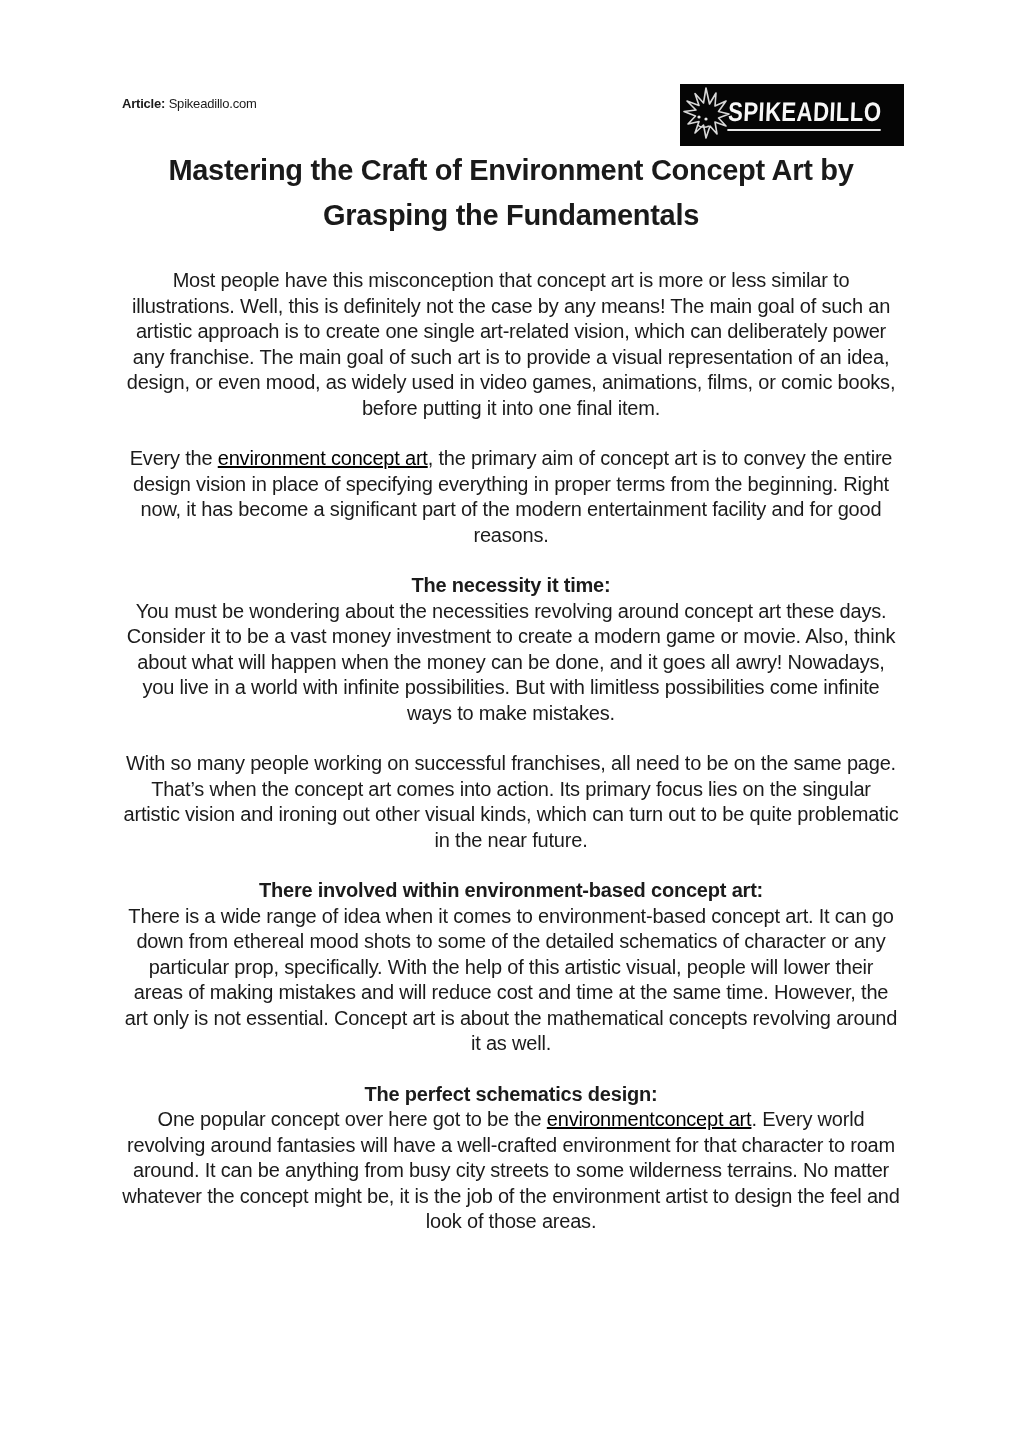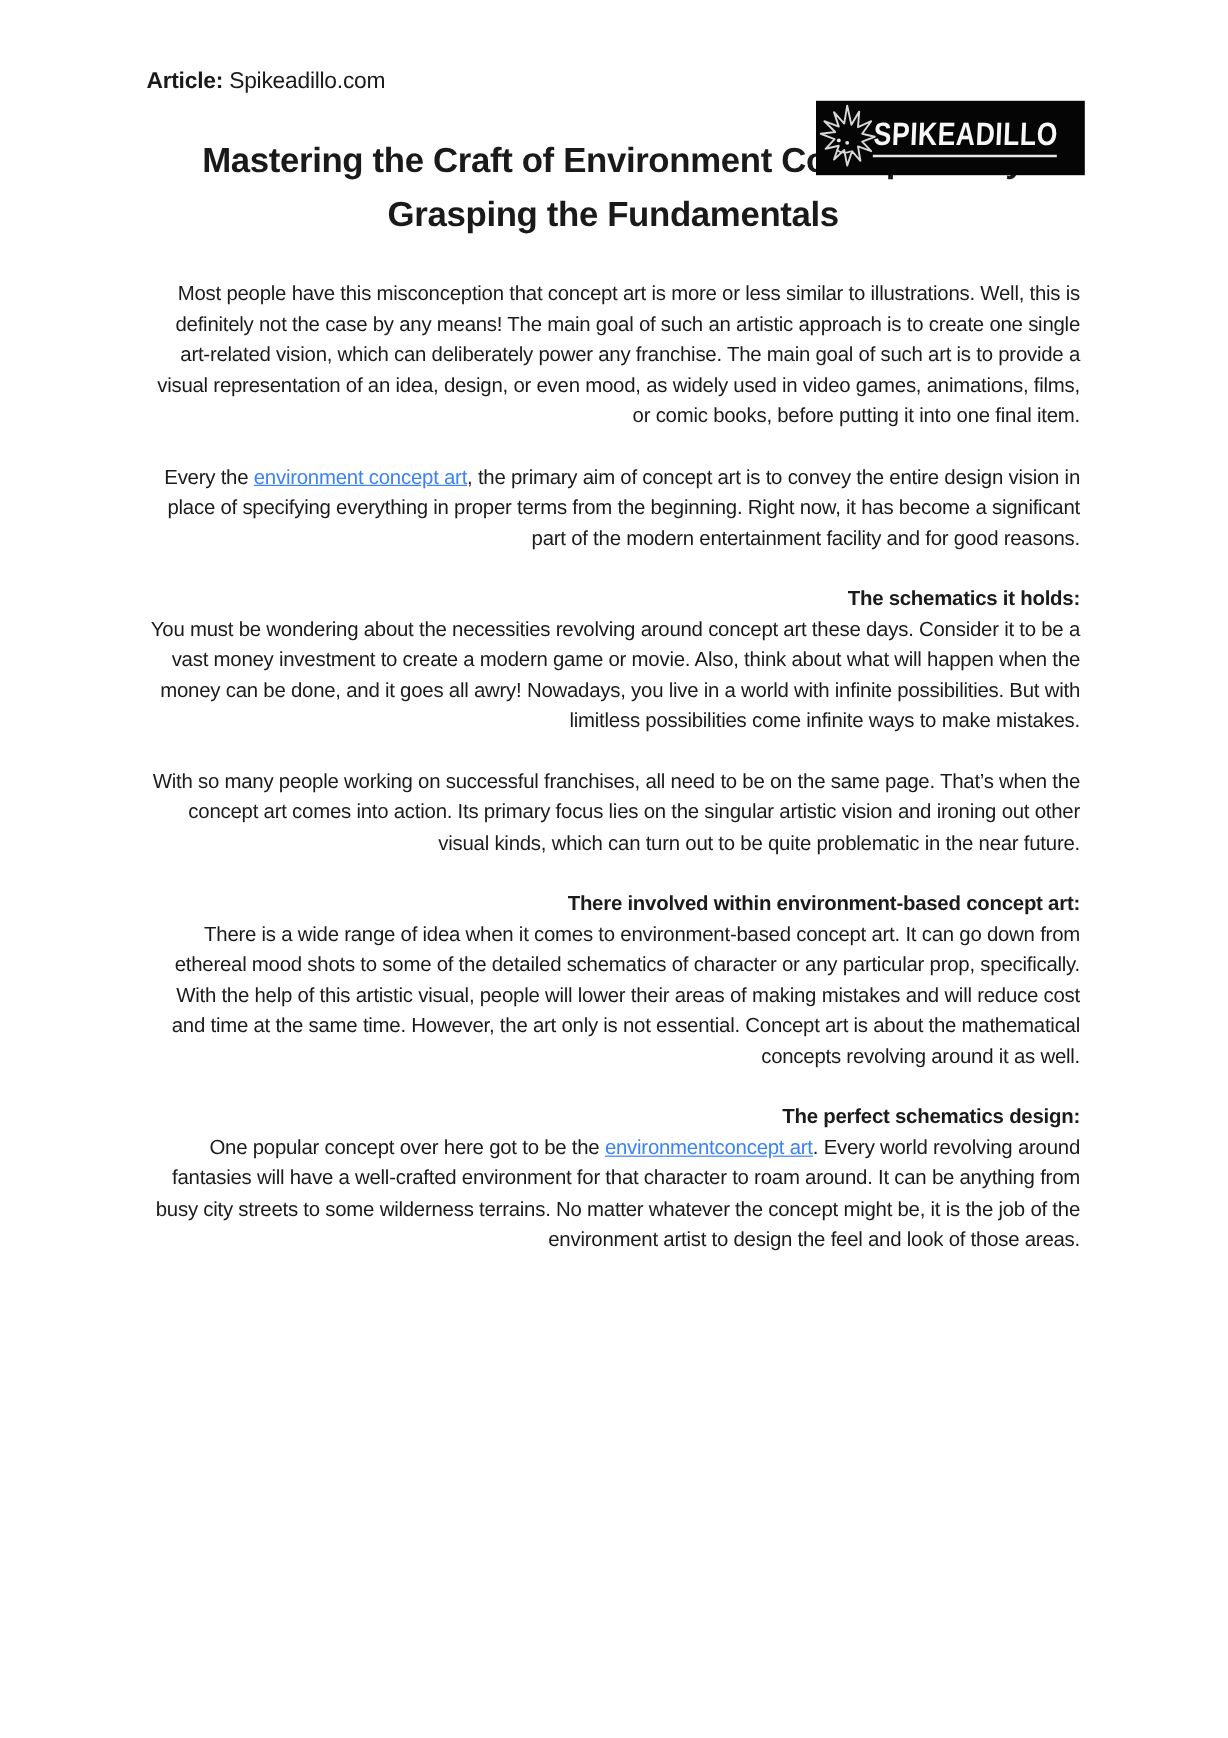--- a/index.html
+++ b/index.html
@@ -11,22 +11,22 @@
     margin: 0 auto;
     background: #ffffff;
     font-family: "Liberation Sans", sans-serif;
     color: #1b1b1b;
     overflow: hidden;
   }
   .content {
     padding: 0 123px 0 122px;
   }
   .article-line {
-    margin-top: 55px;
-    font-size: 19px;
+    margin-top: 91px;
+    font-size: 13px;
     line-height: 25px;
     letter-spacing: -0.2px;
   }
   .article-line .label { font-weight: bold; }
   .logo {
     position: absolute;
     top: 84px;
     left: 680px;
     width: 224px;
     height: 62px;
@@ -54,29 +54,29 @@
     margin-top: 32px;
     text-align: center;
     font-weight: bold;
     font-size: 29px;
     line-height: 45px;
     letter-spacing: -0.3px;
     color: #1a1a1a;
   }
   .para, .section {
     margin-top: 25px;
-    font-size: 17px;
+    font-size: 20px;
     line-height: 25.5px;
     letter-spacing: -0.2px;
-    text-align: right;
+    text-align: center;
   }
   .para.first { margin-top: 30px; }
   .section-heading { font-weight: bold; }
   a.doclink {
-    color: #3b82f6;
+    color: #000000;
     text-decoration: underline;
     cursor: pointer;
   }
 </style>
 </head>
 <body>
 
 <div class="page">
 
   <div class="logo">
@@ -101,21 +101,21 @@
     <div class="title">
       <div>Mastering the Craft of Environment Concept Art by</div>
       <div>Grasping the Fundamentals</div>
     </div>
 
     <div class="para first">Most people have this misconception that concept art is more or less similar to illustrations. Well, this is definitely not the case by any means! The main goal of such an artistic approach is to create one single art-related vision, which can deliberately power any franchise. The main goal of such art is to provide a visual representation of an idea, design, or even mood, as widely used in video games, animations, films, or comic books, before putting it into one final item.</div>
 
     <div class="para"><span>Every the </span><a class="doclink">environment concept art</a><span>, the primary aim of concept art is to convey the entire design vision in place of specifying everything in proper terms from the beginning. Right now, it has become a significant part of the modern entertainment facility and for good reasons.</span></div>
 
     <div class="section">
-      <div class="section-heading">The schematics it holds:</div>
+      <div class="section-heading">The necessity it time:</div>
       <div>You must be wondering about the necessities revolving around concept art these days. Consider it to be a vast money investment to create a modern game or movie. Also, think about what will happen when the money can be done, and it goes all awry! Nowadays, you live in a world with infinite possibilities. But with limitless possibilities come infinite ways to make mistakes.</div>
     </div>
 
     <div class="para">With so many people working on successful franchises, all need to be on the same page. That’s when the concept art comes into action. Its primary focus lies on the singular artistic vision and ironing out other visual kinds, which can turn out to be quite problematic in the near future.</div>
 
     <div class="section">
       <div class="section-heading">There involved within environment-based concept art:</div>
       <div>There is a wide range of idea when it comes to environment-based concept art. It can go down from ethereal mood shots to some of the detailed schematics of character or any particular prop, specifically. With the help of this artistic visual, people will lower their areas of making mistakes and will reduce cost and time at the same time. However, the art only is not essential. Concept art is about the mathematical concepts revolving around it as well.</div>
     </div>
 

